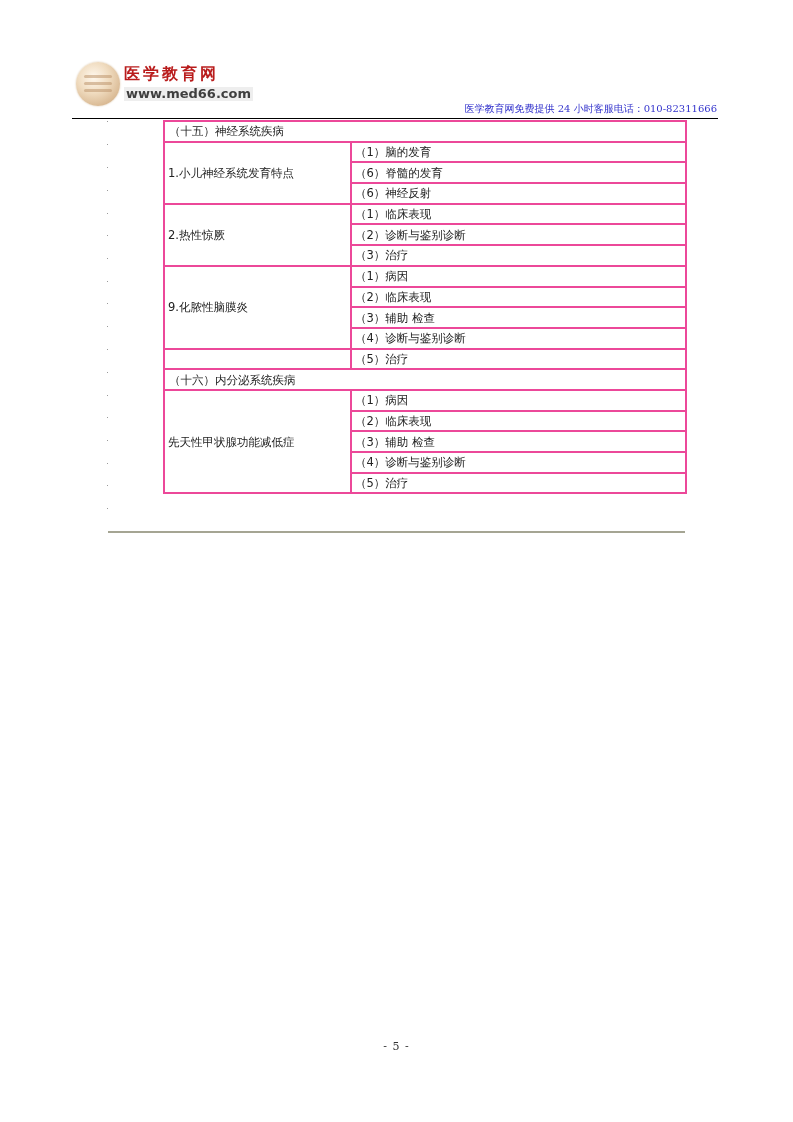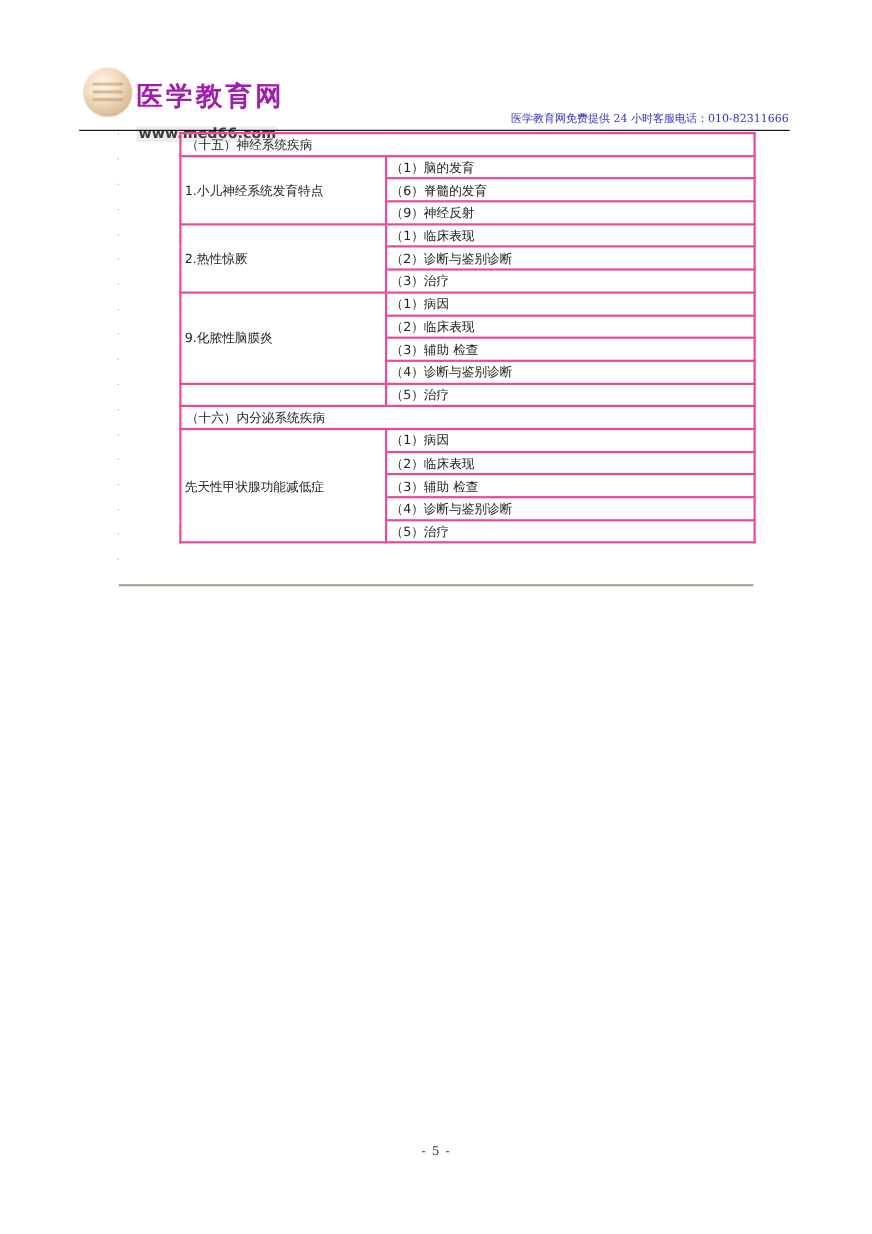--- a/index.html
+++ b/index.html
@@ -37,44 +37,43 @@
       position: absolute;
       left: 8px;
       width: 28px;
       height: 3px;
       background: rgba(190, 150, 110, 0.55);
       border-radius: 2px;
     }
     .logo-cn {
       position: absolute;
       left: 48px;
-      top: 14px;
+      top: 1px;
       font-family: "DejaVu Sans", sans-serif;
       font-weight: bold;
-      font-size: 24px;
+      font-size: 16px;
       letter-spacing: 3px;
-      color: #a21caf;
+      color: #b91c1c;
       line-height: 26px;
       white-space: nowrap;
       filter: blur(0.4px);
     }
     .logo-url {
       position: absolute;
       left: 48px;
       top: 27px;
       font-family: "DejaVu Sans", sans-serif;
       font-weight: bold;
       font-size: 13px;
       color: #3f3f3f;
       line-height: 14px;
       white-space: nowrap;
       filter: blur(0.3px);
       background: #eeeeee;
       padding: 0 2px;
-      margin-top: 28px;
     }
     .header-note {
       position: absolute;
       right: 76px;
       top: 102px;
       font-family: "DejaVu Serif", "Liberation Serif", serif;
       font-size: 10px;
       color: #3333cc;
       white-space: nowrap;
       line-height: 14px;
@@ -199,21 +198,21 @@
     </tr>
 
     <tr>
       <td rowspan="3">1.小儿神经系统发育特点</td>
       <td class="sub">（1）脑的发育</td>
     </tr>
     <tr>
       <td class="sub">（6）脊髓的发育</td>
     </tr>
     <tr>
-      <td class="sub">（9）神经反射</td>
+      <td class="sub">（6）神经反射</td>
     </tr>
 
     <tr>
       <td rowspan="3">2.热性惊厥</td>
       <td class="sub">（1）临床表现</td>
     </tr>
     <tr>
       <td class="sub">（2）诊断与鉴别诊断</td>
     </tr>
     <tr>

